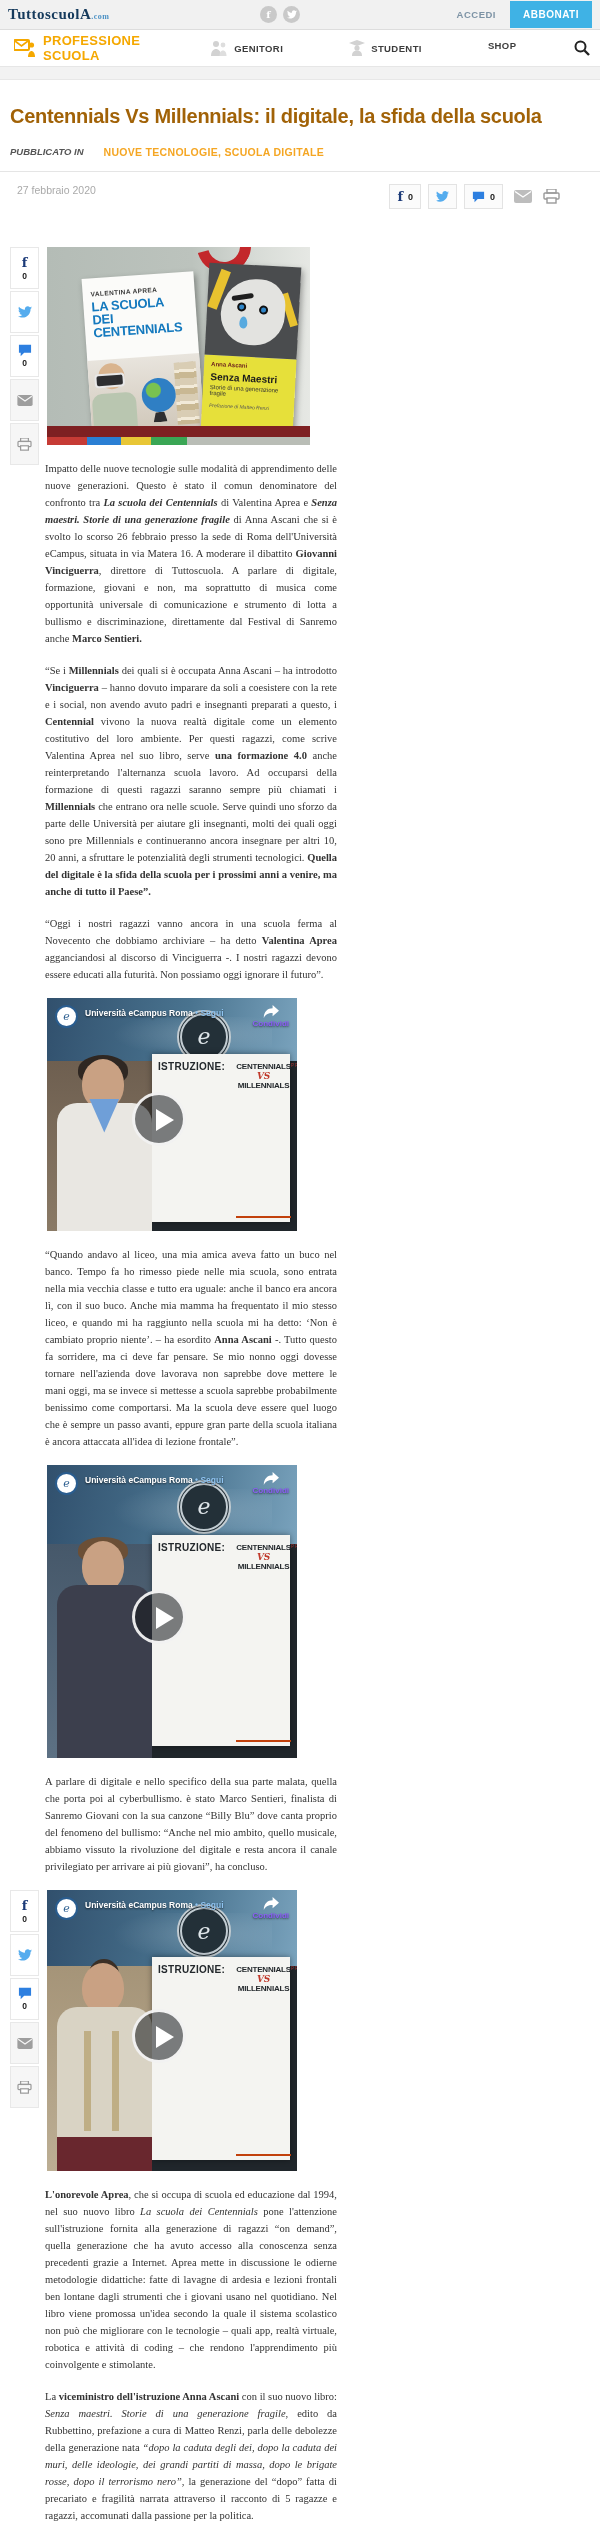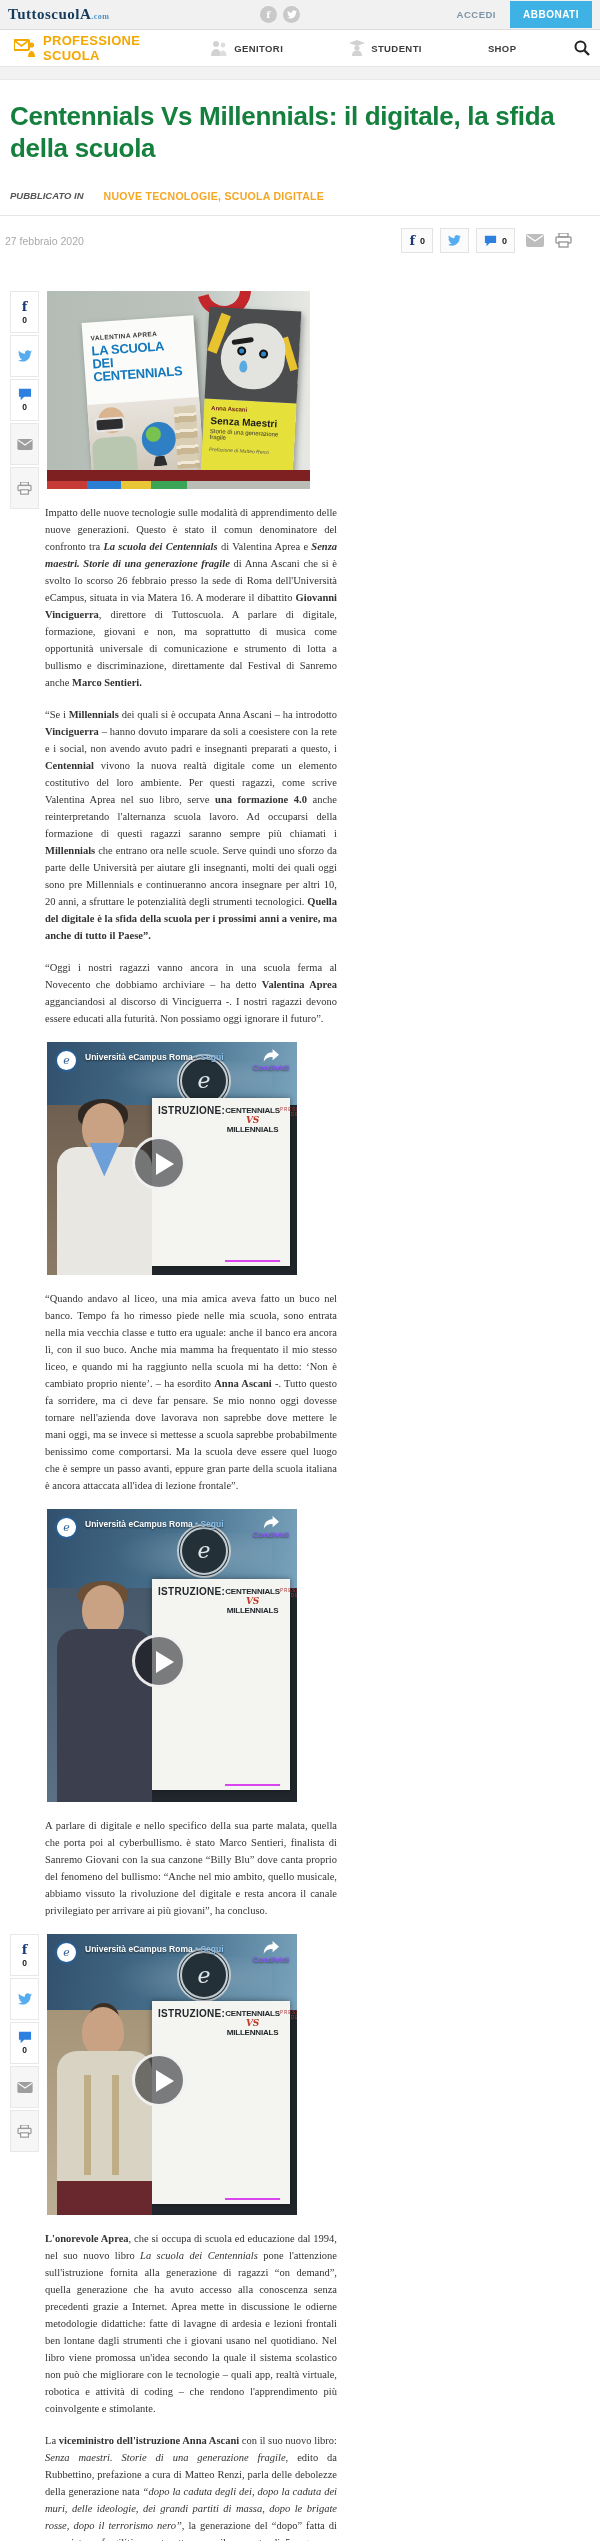--- a/index.html
+++ b/index.html
@@ -13,35 +13,35 @@
   .top-social { position:absolute; left:260px; top:6px; display:flex; gap:6px; }
   .circ { width:17px; height:17px; border-radius:50%; background:#c9c9c9; color:#fff; font-size:10px; font-weight:bold; display:flex; align-items:center; justify-content:center; font-family:"DejaVu Serif", serif; }
   .top-right { margin-left:auto; display:flex; align-items:center; gap:14px; }
   .accedi { color:#7d93a5; font-size:9.5px; font-weight:bold; letter-spacing:.5px; cursor:pointer; }
   .abbonati { background:#3fb2e5; color:#fff; font-size:10px; font-weight:bold; letter-spacing:.5px; padding:8px 13px; cursor:pointer; }
 
   
   .nav { height:37px; background:#fff; display:flex; align-items:center; padding:0 14px; border-bottom:1px solid #e6e6e6; }
   .brand { display:flex; align-items:center; gap:7px; cursor:pointer; }
   .brand-text { color:#f5a800; font-weight:bold; font-size:13px; letter-spacing:.3px; }
-  .nav-items { display:flex; align-items:center; margin-left:70px; gap:8px; }
+  .nav-items { display:flex; align-items:flex-start; margin-left:70px; gap:8px; }
   .nav-item { display:flex; align-items:center; gap:6px; margin-right:58px; cursor:pointer; }
   .nav-item .lbl { font-size:9.5px; font-weight:bold; color:#3c3c3c; letter-spacing:.4px; }
   .gray-ic { color:#d2d2d2; }
   .search-btn { margin-left:auto; cursor:pointer; display:flex; }
   .subband { height:13px; background:#f2f2f2; border-bottom:1px solid #e7e7e7; }
 
   
   .article-head { padding:14px 10px 0; }
-  h1 { font-size:26px; line-height:32px; color:#15803d; letter-spacing:-.3px; margin:6px 0 26px; font-weight:bold; }
+  h1 { font-size:20px; line-height:32px; color:#a16207; letter-spacing:-.3px; margin:6px 0 14px; font-weight:bold; }
   .pubrow { display:flex; align-items:flex-start; margin-bottom:13px; }
   .publabel { color:#555; font-size:9.5px; font-style:italic; font-weight:bold; }
   .cats { color:#f5a623; font-size:10.5px; font-weight:bold; margin-left:20px; letter-spacing:.3px; cursor:pointer; }
   hr.divider { border:none; border-top:1px solid #e5e5e5; }
-  .daterow { display:flex; align-items:center; padding:12px 0 14px; }
+  .daterow { display:flex; align-items:flex-start; padding:12px 12px 14px; }
   .date { color:#aaa; font-size:10.5px; margin-left:5px; }
   .share-row { margin-left:auto; margin-right:28px; display:flex; align-items:center; gap:7px; }
   .sh-box { border:1px solid #e3e3e3; background:#fbfbfb; height:25px; display:flex; align-items:center; gap:5px; padding:0 7px; cursor:pointer; }
   .fb-f { font-family:"DejaVu Serif", serif; font-weight:bold; color:#1b3a78; font-size:13px; }
   .cnt { font-size:9px; font-weight:bold; color:#222; }
   .plain-ic { cursor:pointer; display:flex; margin-left:4px; }
 
   
   .content { position:relative; padding:4px 0 40px 45px; }
   p.body { width:292px; font-family:"Liberation Serif", serif; font-size:10.5px; line-height:17px; color:#333; text-align:justify; margin:15px 0; }
@@ -95,21 +95,21 @@
   .v1 { height:233px; } .v2 { height:293px; } .v3 { height:281px; }
   .v-band { position:absolute; left:0; right:0; top:0; height:27%; background:linear-gradient(100deg,#31506d 0%,#49738f 55%,#7aa3bd 100%); }
   .v-band:after { content:""; position:absolute; left:20%; top:30%; width:70%; height:70%; background:radial-gradient(ellipse at 60% 40%, rgba(255,255,255,.18), transparent 60%); }
   .v-emblem { position:absolute; left:52%; top:5%; width:54px; height:54px; border-radius:50%; background:#233038; border:5px double #c2ccd2; color:#dfe6ea; display:flex; align-items:center; justify-content:center; font-family:"DejaVu Serif", serif; font-size:22px; font-style:italic; }
   .v-wall { position:absolute; left:0; top:27%; bottom:0; width:42%; }
   .pv1 .v-wall { background:linear-gradient(180deg,#6e5f50,#8a7a66); }
   .pv2 .v-wall { background:linear-gradient(180deg,#46586a,#5d7184); }
   .pv3 .v-wall { background:linear-gradient(180deg,#a59478,#bcae94); }
   .v-poster { position:absolute; left:42%; top:24%; right:3%; bottom:4%; background:#f4f4f1; box-shadow:0 0 6px rgba(0,0,0,.4); padding:7px 6px 4px; display:flex; flex-direction:row; }
   .p-t1 { text-align:center; font-size:10px; font-weight:bold; color:#23282c; letter-spacing:.3px; }
-  .p-t2 { text-align:center; font-size:8px; font-weight:bold; color:#23282c; letter-spacing:-.2px; margin-top:1px; border-bottom:2px solid #d946ef; padding-bottom:16px; }
+  .p-t2 { text-align:center; font-size:8px; font-weight:bold; color:#23282c; letter-spacing:-.2px; margin-top:1px; border-bottom:2px solid #c2410c; padding-bottom:16px;margin-left:11px; }
   .p-vs { font-family:"DejaVu Serif", serif; color:#c0392b; font-style:italic; font-size:9px; }
   .p-sub { text-align:center; font-size:4.5px; letter-spacing:1px; color:#a33; margin-top:2px; }
   .p-books { display:flex; justify-content:center; gap:6px; margin:4px 0; }
   .pbk1 { width:30px; height:42px; background:#fdfdfb; border:1px solid #ccc; position:relative; }
   .pbk1:before { content:""; position:absolute; left:3px; top:4px; right:3px; height:10px; background:repeating-linear-gradient(180deg,#1479be 0 2px,transparent 2px 4px); }
   .pbk1:after { content:""; position:absolute; left:8px; bottom:4px; width:12px; height:12px; border-radius:50%; background:radial-gradient(circle at 35% 35%,#79c24f 0 24%,#2f7fc4 28% 100%); }
   .pbk2 { width:30px; height:42px; background:linear-gradient(180deg,#4a4c4e 0 46%,#e6e03a 46% 100%); border:1px solid #bbb; }
   .p-date { background:#c0392b; color:#fff; font-size:5px; font-weight:bold; text-align:center; padding:2px 1px; letter-spacing:.2px; }
   .p-loc { font-size:4.8px; color:#444; text-align:center; margin-top:2px; }
   .p-bars { flex:1; margin:4px 4px 2px; background:repeating-linear-gradient(180deg,#c9c9c4 0 2px,transparent 2px 7px); opacity:.8; }

